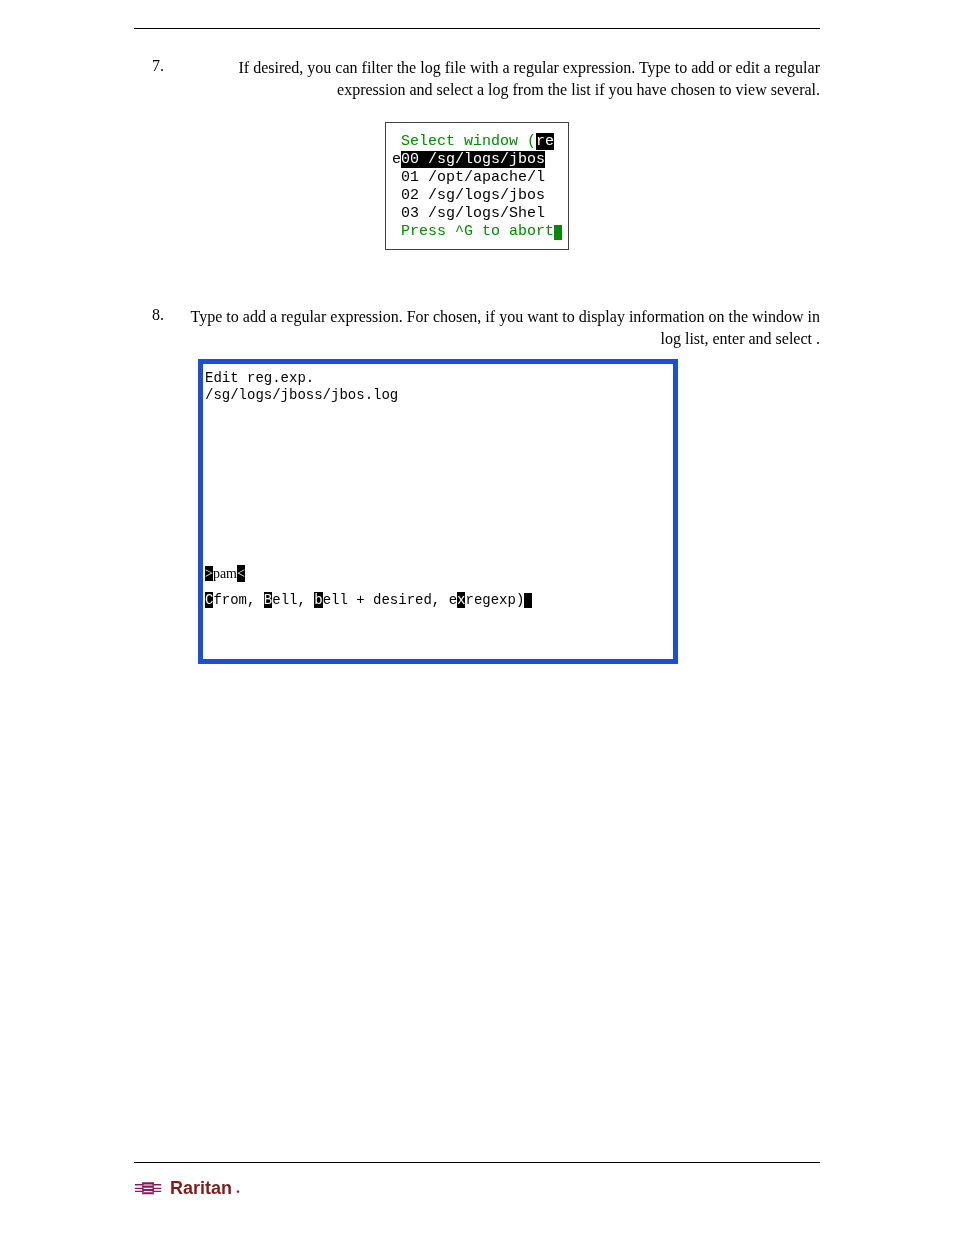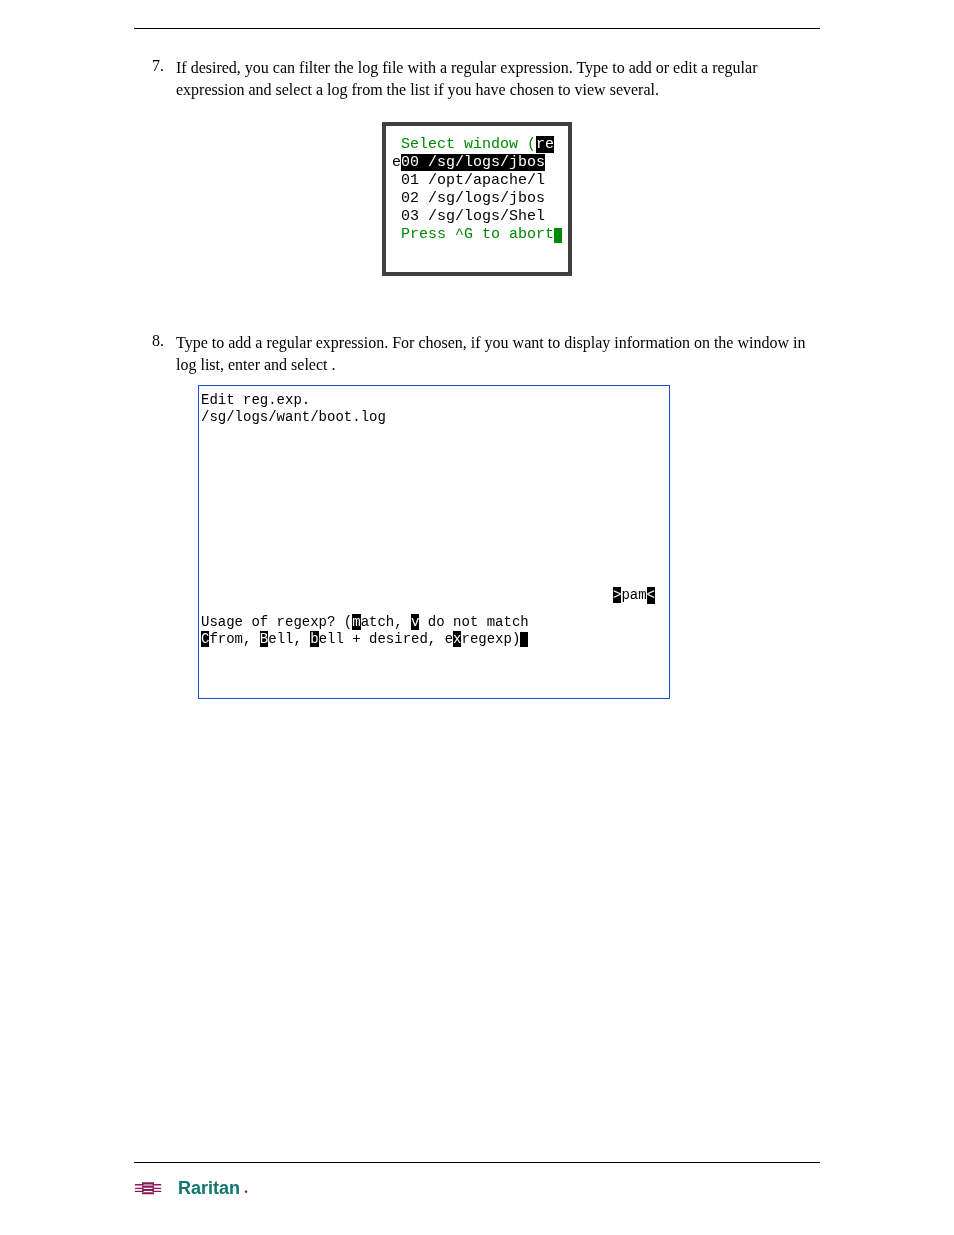--- a/index.html
+++ b/index.html
@@ -31,31 +31,32 @@
   }
   ol.steps > li .num {
     width: 30px;
     flex: 0 0 30px;
     text-align: right;
     padding-right: 12px;
   }
   ol.steps > li .body {
     flex: 1 1 auto;
     line-height: 1.35;
+    text-align: right;
   }
 
   
   .term1-wrap {
     display: flex;
     justify-content: center;
     margin: 22px 0 56px 0;
   }
   .term1 {
-    border: 4px solid #404040;
-    padding: 10px 6px 28px 6px;
+    border: 1px solid #404040;
+    padding: 10px 6px 8px 6px;
     font-family: "Courier New", monospace;
     font-size: 15px;
     line-height: 1.2;
     white-space: pre;
   }
   .inv {
     background: #000;
     color: #fff;
   }
   .green { color: #008a00; }
@@ -71,32 +72,33 @@
     width: 8px;
     height: 15px;
     background: #000;
     vertical-align: text-bottom;
   }
 
   
   .term2 {
     margin: 10px 0 0 64px;
     width: 468px;
-    border: 1px solid #1d4ed8;
+    border: 5px solid #1d4ed8;
     padding: 6px 0 6px 2px;
     font-family: "Courier New", monospace;
     font-size: 14px;
     line-height: 1.22;
   }
   .term2 .row { white-space: pre; }
   .term2 .gap { height: 160px; }
   .term2 .input-row {
     display: flex;
-    justify-content: flex-end;
+    justify-content: flex-start;
     padding-right: 14px;
+    font-family: Liberation Serif, serif;
   }
 
   
   .bottom-rule {
     position: absolute;
     left: 134px;
     right: 134px;
     bottom: 72px;
     border-top: 1px solid #000;
   }
@@ -112,22 +114,22 @@
     font-family: Arial, sans-serif;
     font-weight: 900;
     font-size: 18px;
     color: #8a1a5a;
     letter-spacing: -4px;
   }
   .footer-logo .brand {
     font-family: Arial, sans-serif;
     font-weight: 900;
     font-size: 18px;
-    color: #0f766e;
-    margin-left: 16px;
+    color: #7f1d1d;
+    margin-left: 8px;
   }
   .footer-logo .dot {
     color: #8a1a5a;
     font-weight: 900;
   }
 </style>
 </head>
 <body>
 
 <div class="page">
@@ -155,28 +157,27 @@
     <li>
       <div class="num">8.</div>
       <div class="body">
         <span>Type </span><span> to add a regular expression. For chosen, if you want to display information on the </span><span> window in </span><span> log list, enter </span><span> and select </span><span>.</span>
       </div>
     </li>
   </ol>
 
   <div class="term2">
     <div class="row">Edit reg.exp.</div>
-    <div class="row">/sg/logs/want/boot.log</div>
+    <div class="row">/sg/logs/jboss/jbos.log</div>
     <div class="gap"></div>
     <div class="row input-row">
       <span><span class="inv">&gt;</span><span>pam</span></span>
       <span class="inv">&lt;</span>
     </div>
     <div class="row" style="height:10px"></div>
-    <div class="row"><span>Usage of regexp? (</span><span class="inv">m</span><span>atch, </span><span class="inv">v</span><span> do not match</span></div>
     <div class="row"><span class="inv">C</span><span>from, </span><span class="inv">B</span><span>ell, </span><span class="inv">b</span><span>ell + desired, e</span><span class="inv">x</span><span>regexp)</span><span class="cursor-black"></span></div>
     <div class="row" style="height:44px"></div>
   </div>
 </div>
 
 <div class="bottom-rule"></div>
 <div class="footer-logo">
   <span class="glyph">≡≣≡</span>
   <span class="brand">Raritan</span>
     <span class="dot">.</span>

